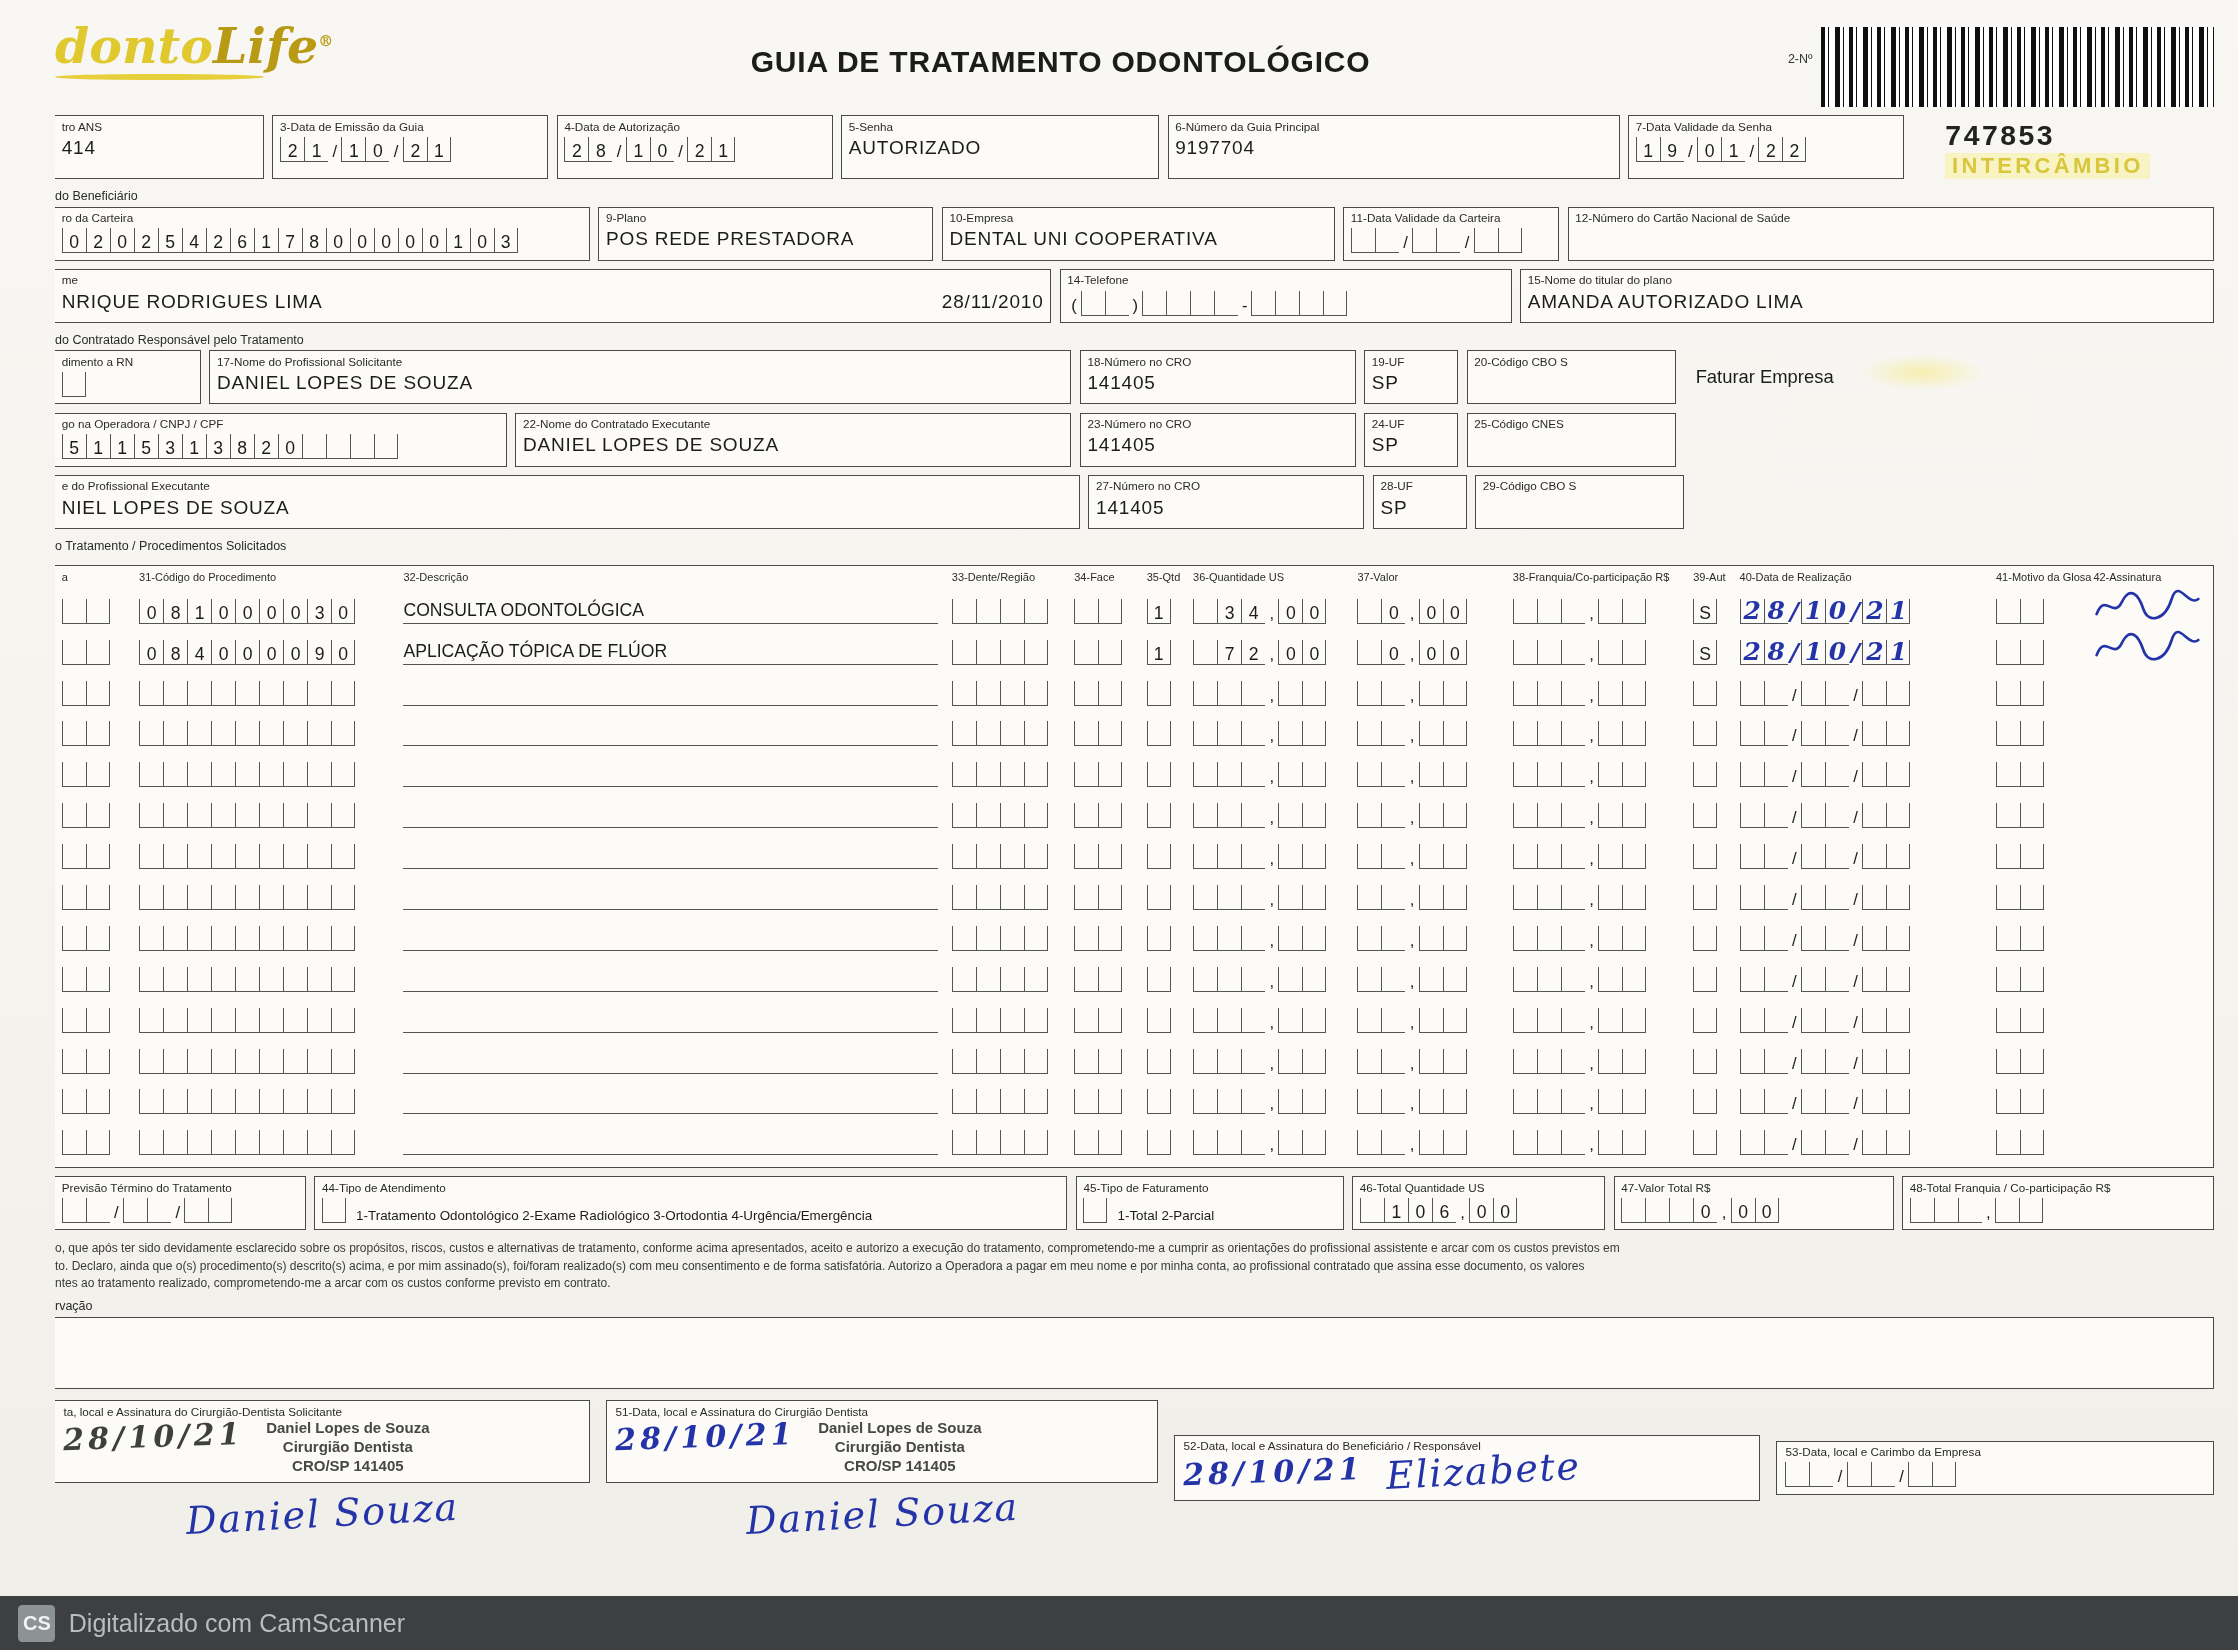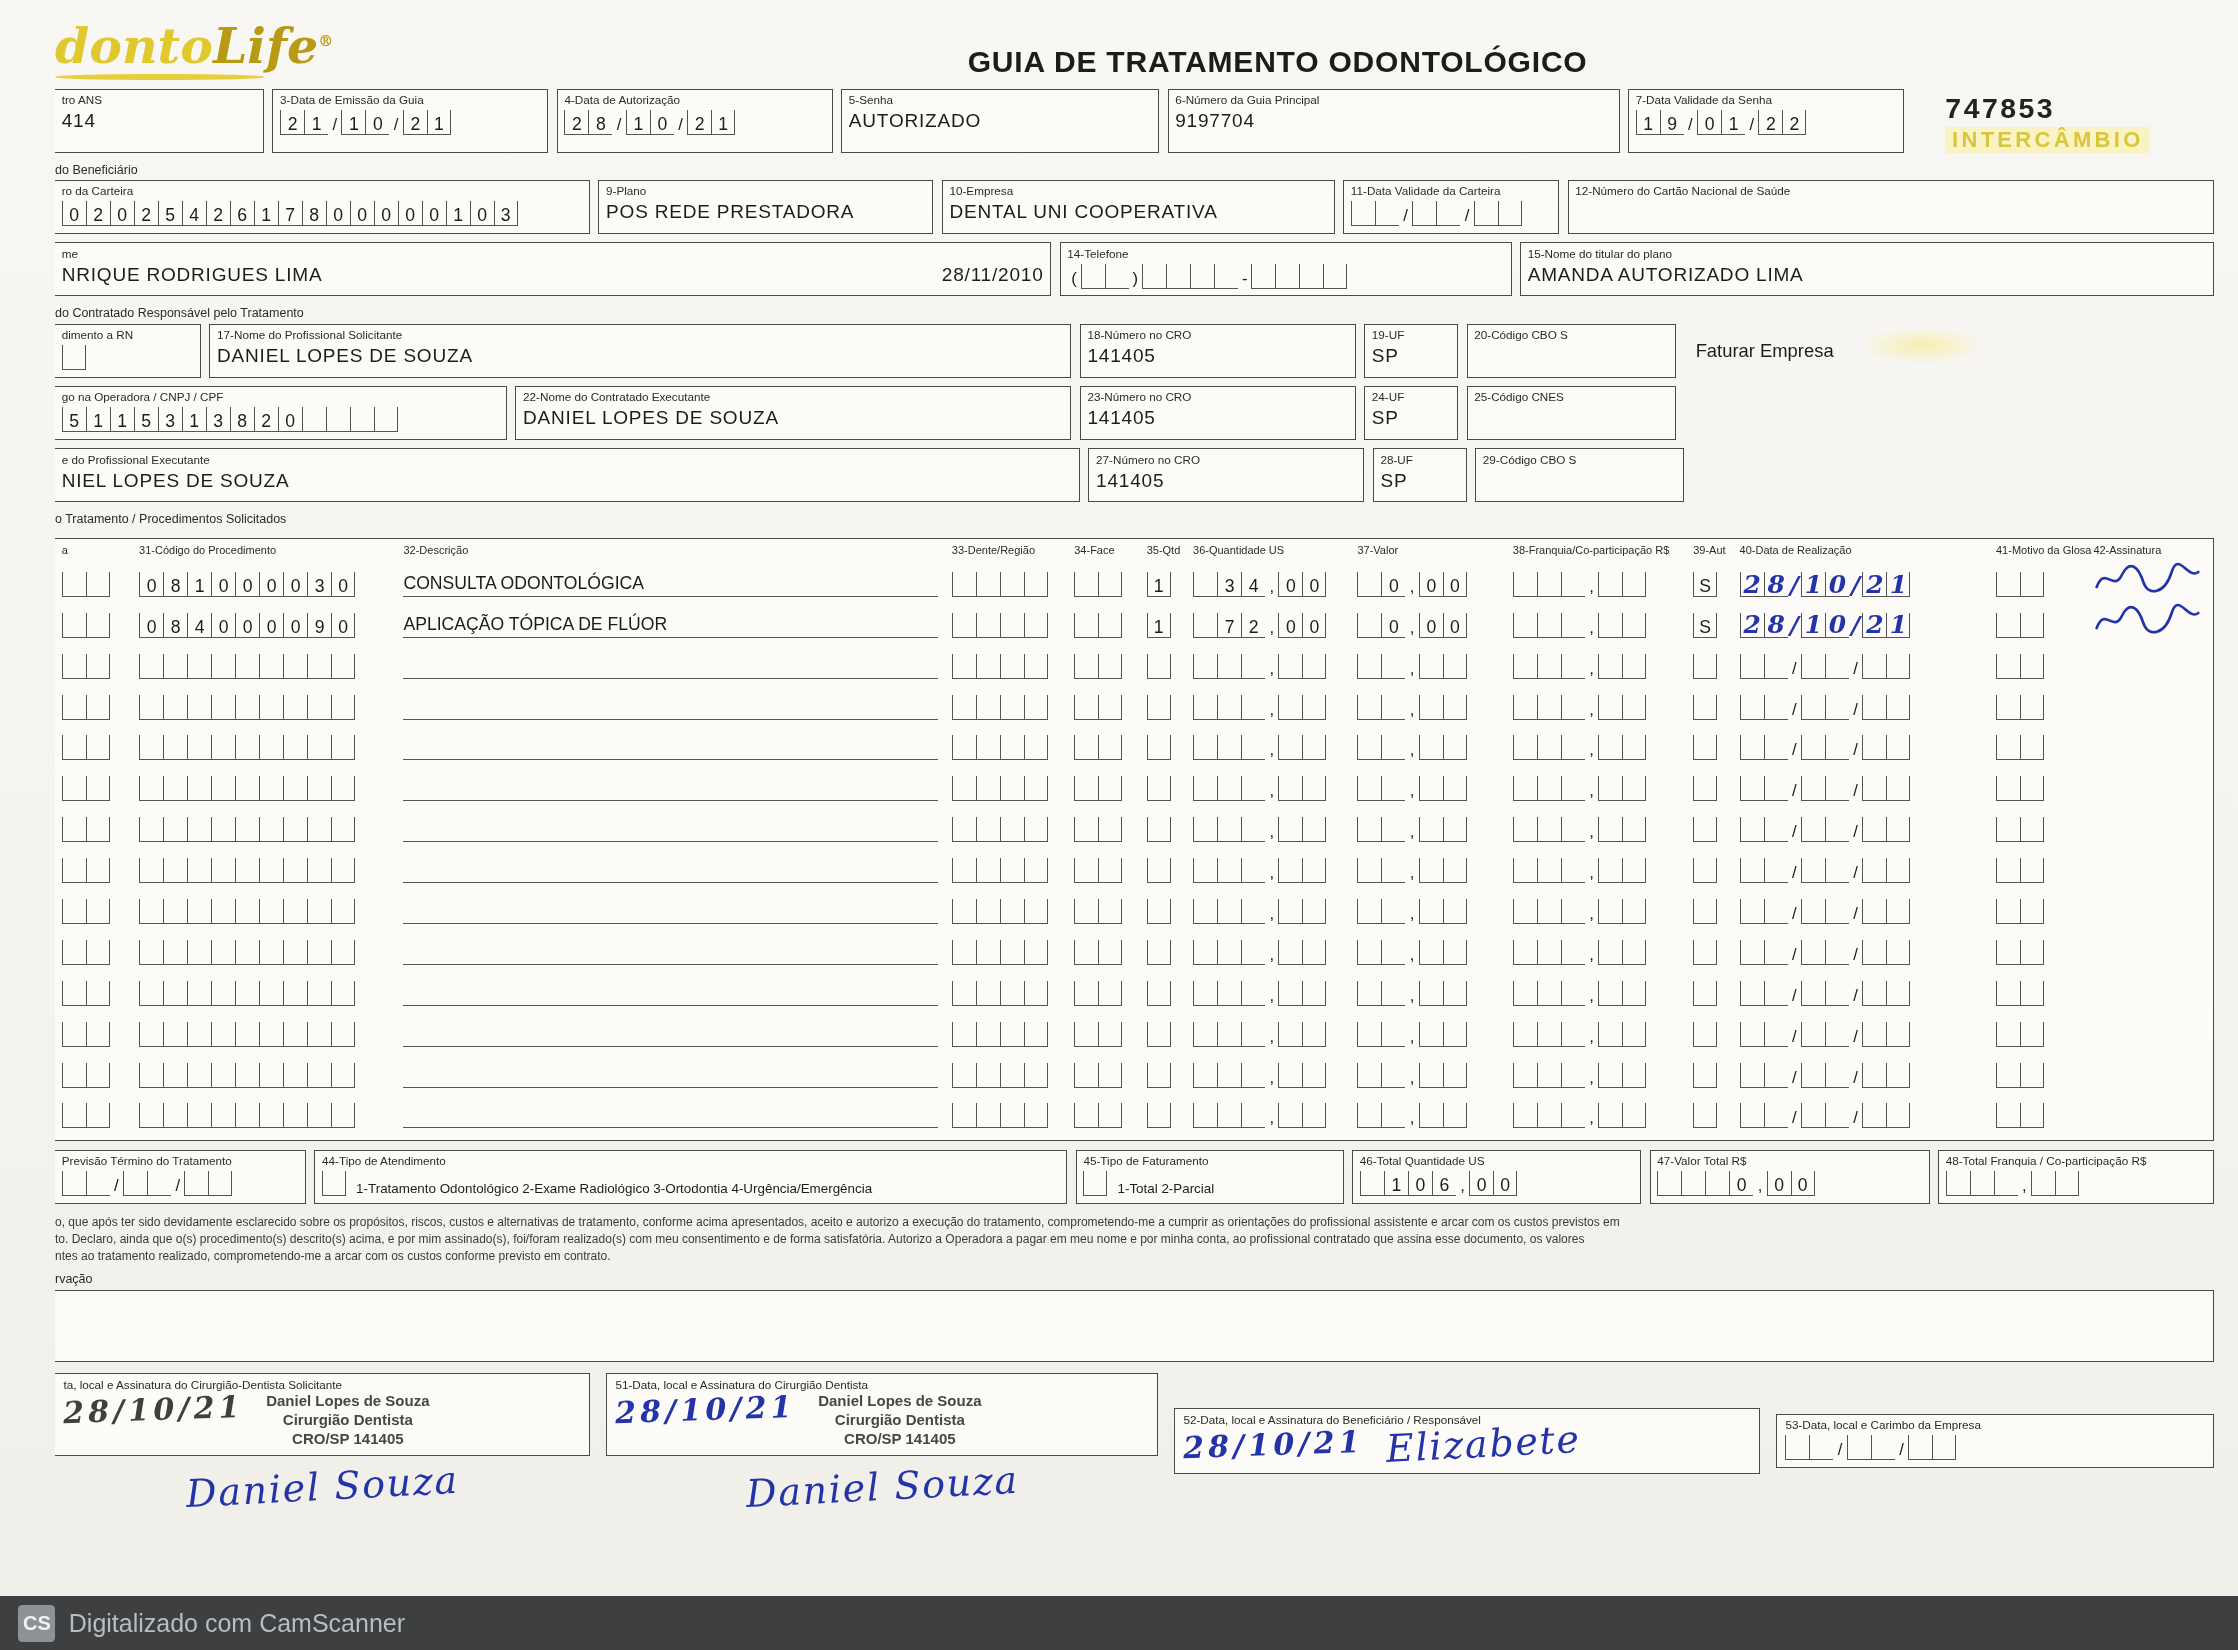--- a/index.html
+++ b/index.html
@@ -123,20 +123,24 @@
 <body>
 
 <div class="scan">
 
   <div class="header">
     <div class="logo">
       <span class="logo-donto">donto</span><span class="logo-life">Life</span><span class="logo-reg">®</span>
       <div class="logo-swoosh"></div>
     </div>
     <div class="title">GUIA DE TRATAMENTO ODONTOLÓGICO</div>
+    <div class="barcode-wrap">
+      <span class="barcode-label">2-Nº</span>
+      <div class="barcode"></div>
+    </div>
   </div>
 
   <div class="frow">
     <div class="fbox cut-left" style="width:209px">
       <div class="flabel">tro ANS</div>
       <div class="fvalue big">414</div>
     </div>
     <div class="fbox" style="width:276px">
       <div class="flabel">3-Data de Emissão da Guia</div>
       <div class="fvalue comb">
@@ -1421,21 +1425,21 @@
     </div>
     <div class="fbox" style="width:268px">
       <div class="flabel">45-Tipo de Faturamento</div>
       <div class="fvalue inline-bottom">
         <span class="comb">
             <span class="comb-cell">&nbsp;</span>
           </span>
         <span class="options-text">1-Total  2-Parcial</span>
       </div>
     </div>
-    <div class="fbox" style="width:289px">
+    <div class="fbox" style="width:253px">
       <div class="flabel">46-Total Quantidade US</div>
       <div class="fvalue comb">
           <span class="comb-cell">&nbsp;</span>
           <span class="comb-cell">1</span>
           <span class="comb-cell">0</span>
           <span class="comb-cell">6</span>
           <span class="comb-sep">,</span>
           <span class="comb-cell">0</span>
           <span class="comb-cell">0</span>
         </div>

